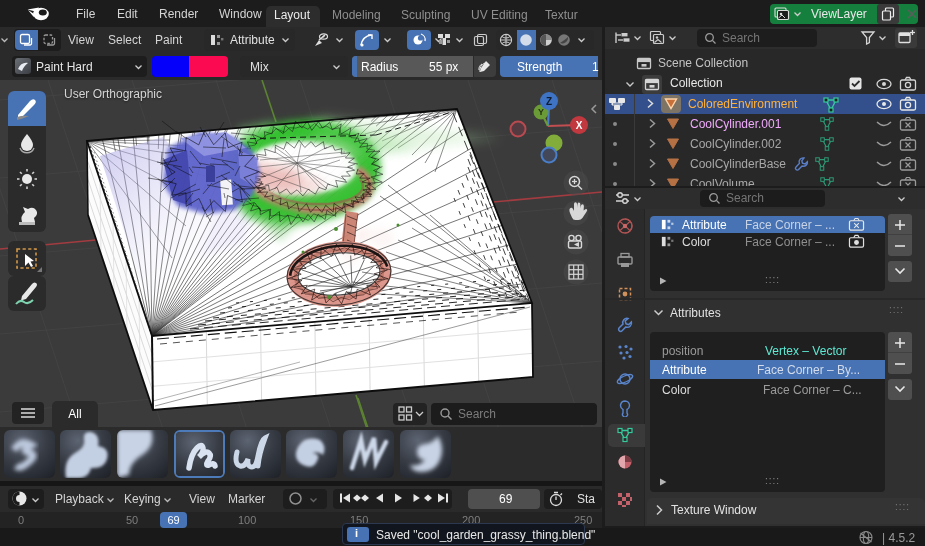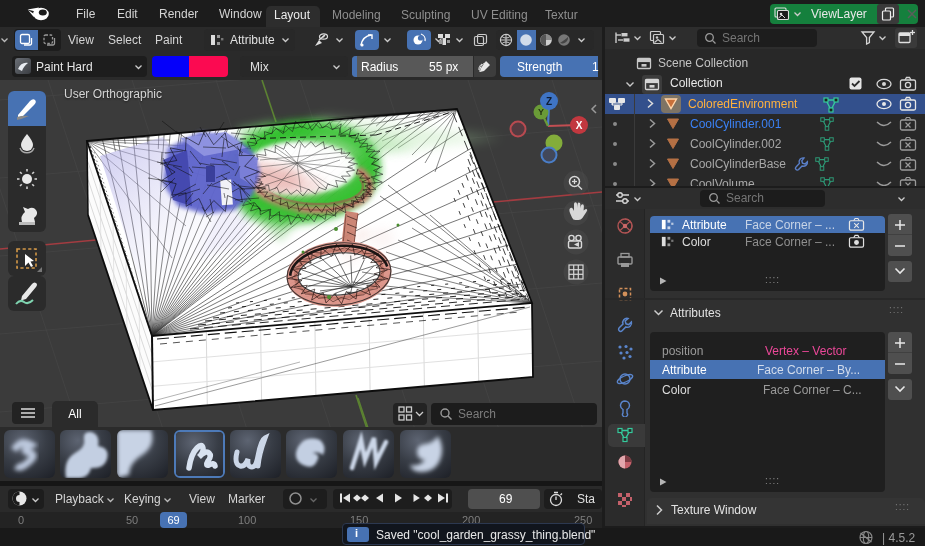--- a/index.html
+++ b/index.html
@@ -865,21 +865,21 @@
       <path d="M6 4 l1.5-2.5 h3 L12 4" fill="none" stroke="#e8e8e8" stroke-width="1.3"></path>
       <circle cx="9" cy="9" r="2.6" fill="none" stroke="#e8e8e8" stroke-width="1.3"></circle>
     </svg>
   <div class="abs" style="left:8px;top:95px;width:4px;height:4px;border-radius:2px;background:#8a8a8a"></div>
 <svg class="abs" style="left:43px;top:91px" width="8" height="11">
       <path d="M2 1.5l4.5 4-4.5 4" stroke="#9a9a9a" fill="none" stroke-width="1.5"></path>
     </svg>
 <svg class="abs" style="left:60px;top:89px" width="16" height="16" viewBox="0 0 16 16">
       <path d="M2.5 3 h11 L8 12.5Z" fill="#b57044" stroke="#b57044" stroke-width="1"></path>
     </svg>
-<span class="abs" style="left:85px;top:90px;color:#3b82f6">CoolCylinder.001</span>
+<span class="abs" style="left:85px;top:90px;color:#f0abfc">CoolCylinder.001</span>
 <svg class="abs" style="left:213px;top:89px" width="18" height="16" viewBox="0 0 20 18">
     <path d="M5 4 h10 L10 14Z" fill="none" stroke="#2d9b77" stroke-width="1.3"></path>
     <rect x="3" y="2" width="4" height="4" fill="#282828" stroke="#2d9b77" stroke-width="1.1"></rect>
     <rect x="13" y="2" width="4" height="4" fill="#282828" stroke="#2d9b77" stroke-width="1.1"></rect>
     <rect x="8" y="12" width="4" height="4" fill="#282828" stroke="#2d9b77" stroke-width="1.1"></rect>
     </svg>
 <svg class="abs" style="left:270px;top:90px" width="18" height="14">
       <path d="M2 5 q7 7 14 0" fill="none" stroke="#9a9a9a" stroke-width="1.4"></path>
     </svg>
 <svg class="abs" style="left:294px;top:89px" width="18" height="16" viewBox="0 0 18 16">
@@ -1087,21 +1087,21 @@
 
   <div class="abs" style="left:0;top:110px;width:320px;height:2px;background:#282828"></div>
   <svg class="abs" style="left:48px;top:121px" width="11" height="8">
       <path d="M1.5 1.5l4 4 4-4" stroke="#ccc" fill="none" stroke-width="1.5"></path>
     </svg>
   <span class="abs" style="left:65px;top:118px;color:#e2e2e2">Attributes</span>
   <span class="abs" style="left:284px;top:116px;color:#7a7a7a;font-size:10px;letter-spacing:1px">::::</span>
 
   <div class="abs" style="left:45px;top:144px;width:235px;height:160px;background:#1f1f1f;border-radius:4px"></div>
   <span class="abs" style="left:57px;top:156px;color:#9a9a9a">position</span>
-  <span class="abs" style="left:160px;top:156px;color:#ec4899">Vertex  –  Vector</span>
+  <span class="abs" style="left:160px;top:156px;color:#5eead4">Vertex  –  Vector</span>
   <div class="abs" style="left:45px;top:172px;width:235px;height:19px;background:#4772b3"></div>
   <span class="abs" style="left:57px;top:175px;color:#fff">Attribute</span>
   <span class="abs" style="left:152px;top:175px;color:#d2dcec">Face Corner  –  By...</span>
   <span class="abs" style="left:57px;top:195px;color:#dcdcdc">Color</span>
   <span class="abs" style="left:158px;top:195px;color:#9a9a9a">Face Corner  –  C...</span>
   <svg class="abs" style="left:53px;top:289px" width="10" height="10">
       <path d="M2 1.5 L8.5 5 L2 8.5Z" fill="#b5b5b5"></path>
     </svg>
   <span class="abs" style="left:160px;top:287px;color:#8a8a8a;font-size:10px;letter-spacing:1px">::::</span>
 

